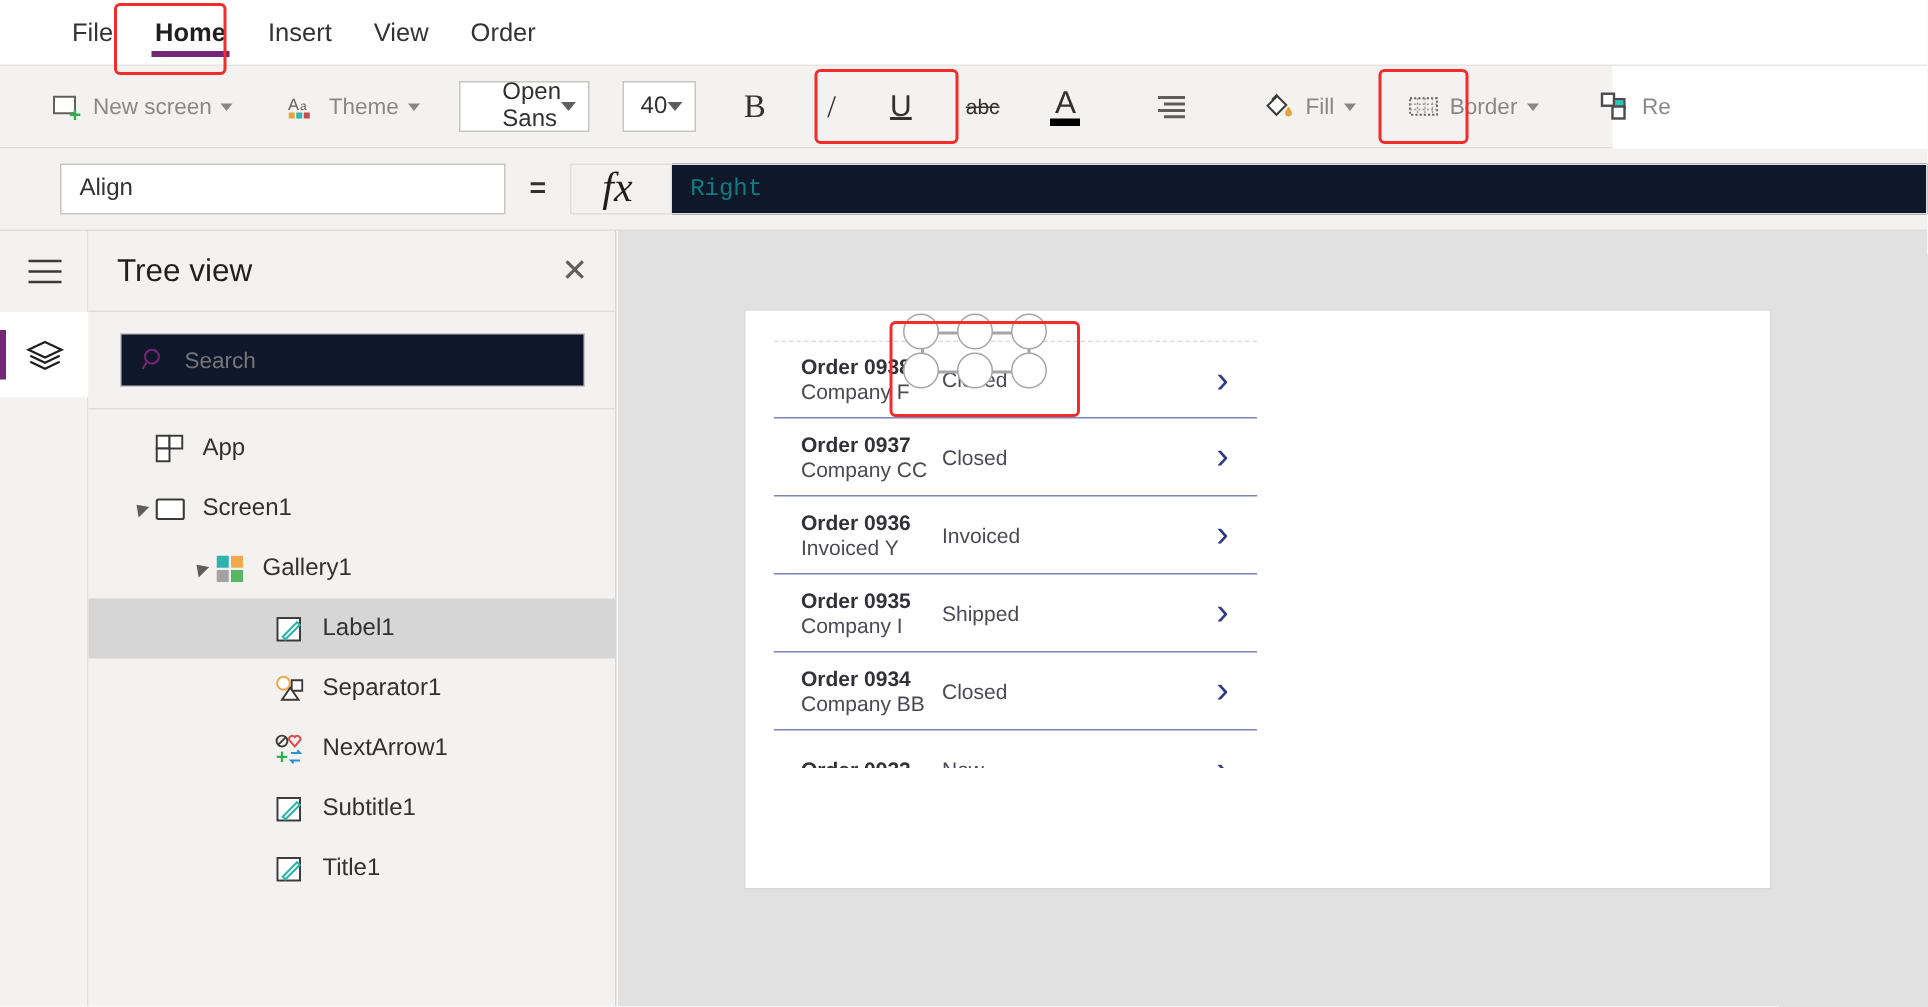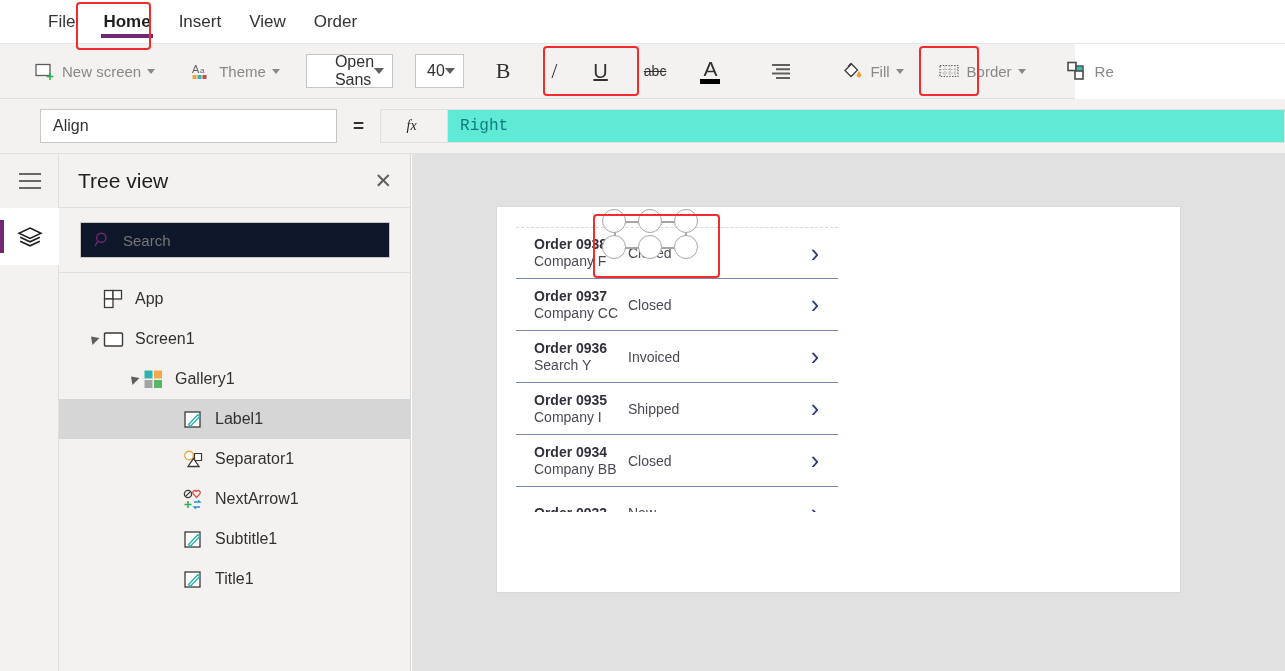--- a/index.html
+++ b/index.html
@@ -76,24 +76,24 @@
     font-size: 16px; color: #323130;
   }
   .prop-combo .pv { flex: 1; }
   .eq { margin: 0 16px; font-size: 19px; color: #323130; font-weight: bold; }
   .fx-box {
     width: 68px; height: 34px; background: #f3f2f1; border: 1px solid #e1dfdd;
     display: flex; align-items: center; justify-content: center; gap: 5px;
   }
   .fx-box .fx {
     font-family: "Liberation Serif", serif; font-style: italic;
-    font-size: 14px; color: #201f1e;
+    font-size: 28px; color: #201f1e;
   }
   .formula-input {
-    flex: 1; height: 34px; background: #5eead4; border: 1px solid #e1dfdd;
+    flex: 1; height: 34px; background: #0f172a; border: 1px solid #e1dfdd;
     border-left: none; display: flex; align-items: center; padding-left: 12px;
     font-family: "Liberation Mono", monospace; font-size: 16px; color: #107c80;
   }
 
   
   .rail {
     position: absolute; left: 0; top: 154px; width: 59px; height: 517px;
     background: #f3f2f1; border-right: 1px solid #e1dfdd;
   }
   .rail-hamburger {
@@ -485,21 +485,21 @@
             <div class="g-title">Order 0937</div>
             <div class="g-sub">Company CC</div>
           </div>
           <div class="g-status">Closed</div>
           <div class="g-arrow">›</div>
         </div>
 
         <div class="grow">
           <div class="g-title-wrap">
             <div class="g-title">Order 0936</div>
-            <div class="g-sub">Search Y</div>
+            <div class="g-sub">Invoiced Y</div>
           </div>
           <div class="g-status">Invoiced</div>
           <div class="g-arrow">›</div>
         </div>
 
         <div class="grow">
           <div class="g-title-wrap">
             <div class="g-title">Order 0935</div>
             <div class="g-sub">Company I</div>
           </div>

